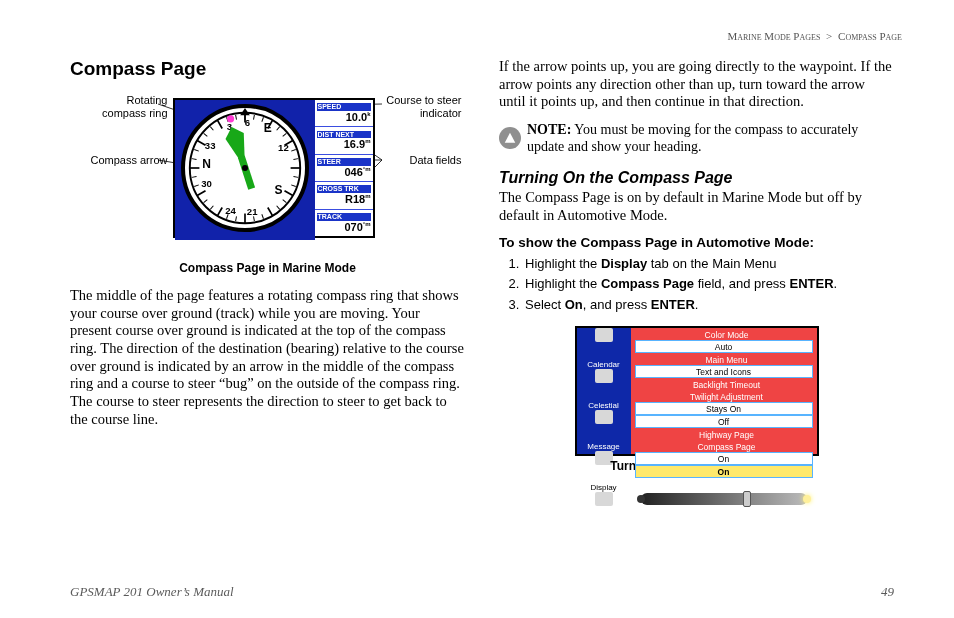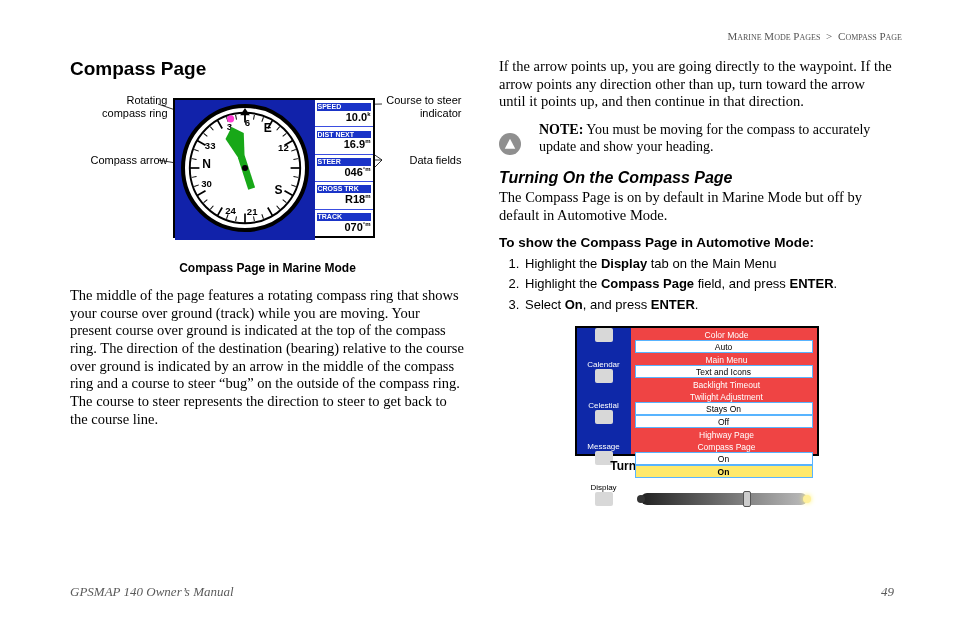--- a/index.html
+++ b/index.html
@@ -101,21 +101,21 @@
     font-family: Arial, Helvetica, sans-serif;
     display:flex; flex-direction:column;
     justify-content:center;
     padding:0 2px;
   }
   .data-cell:last-child{border-bottom:none;}
   .dc-label { font-size:7px; font-weight:bold; background:#1a34c8; color:#fff; padding:0 1px; line-height:1.1;}
   .dc-value { font-size:11px; font-weight:bold; text-align:right; line-height:1.05; font-family: "Arial Black", Arial, sans-serif;}
   .dc-value sup{font-size:6px;}
   
-  .note-row { display:flex; align-items:flex-end; gap:18px; margin: 6px 0 14px; }
+  .note-row { display:flex; align-items:center; gap:6px; margin: 6px 0 14px; }
   .note-icon {
     width: 22px; height:22px; min-width:22px;
     border-radius:50%;
     background:#8f8f8f;
     display:flex;align-items:center;justify-content:center;
   }
   .note-icon svg{width:14px;height:14px;}
   .note-text { font-size:14px; line-height:1.22; }
   
   .instruction-heading {
@@ -512,15 +512,15 @@
               <div class="backlight-thumb"></div>
             </div>
         </div>
       </div>
       <div class="figure-caption">Turning on the Compass Page</div>
     </div>
   </div>
 </div>
 
 <div class="footer">
-  <span>GPSMAP 140 Owner’s Manual</span>
+  <span>GPSMAP 201 Owner’s Manual</span>
   <span class="pagenum">49</span>
 </div>
 
 </body></html>

